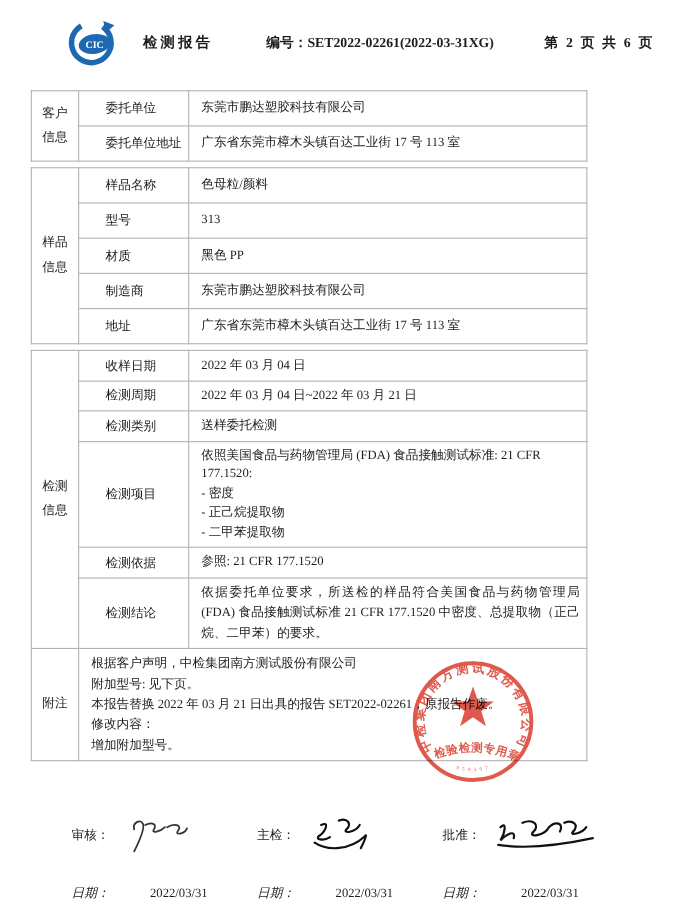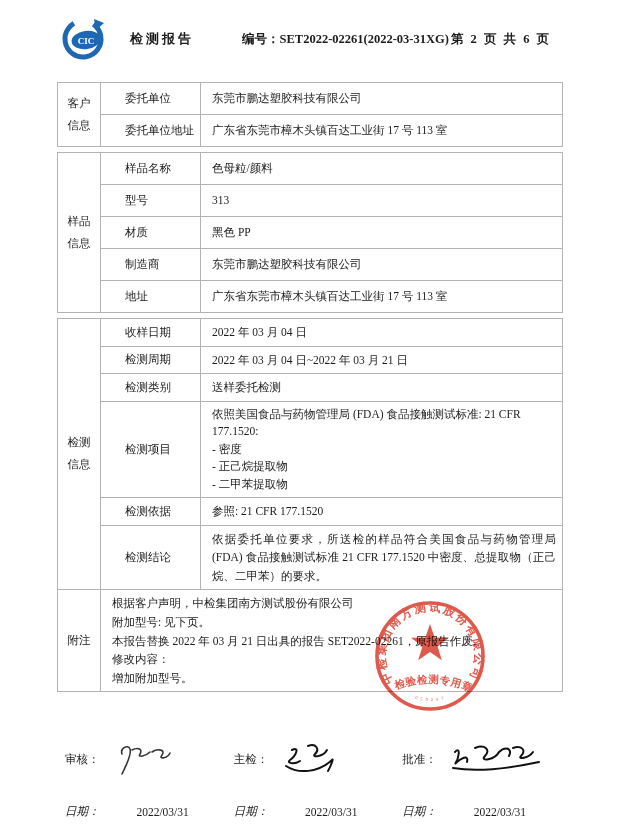--- a/index.html
+++ b/index.html
@@ -7,29 +7,29 @@
   body {
     width: 617px; height: 840px;
     position: relative;
     font-family: "Liberation Serif", "DejaVu Serif", serif;
     color: #1c1c1c;
     overflow: hidden;
   }
   
   .header {
     display: flex; align-items: center;
-    padding: 16px 66px 0 60px;
+    padding: 16px 22px 0 60px;
     font-weight: bold; font-size: 12.5px; text-align: center;
   }
   .logo-wrap { width: 48px; height: 46px; flex: 0 0 auto; }
   .report-title { margin-left: 22px; letter-spacing: 3px; font-size: 13px; }
   .report-no { margin-left: 48px; white-space: nowrap; }
   .page-info { margin-left: auto; white-space: nowrap; letter-spacing: 2px; }
   
-  .tables { margin: 20px 0 0 57px; width: 506px; }
+  .tables { margin: 20px 0 0 28px; width: 506px; }
   table { border-collapse: collapse; width: 506px; table-layout: fixed; }
   table + table { margin-top: 5px; }
   td {
     border: 1px solid #b2b2b2;
     font-size: 11.5px;
     vertical-align: middle;
     padding: 4px 6px;
   }
   col.c1 { width: 43px; }
   col.c2 { width: 100px; }

